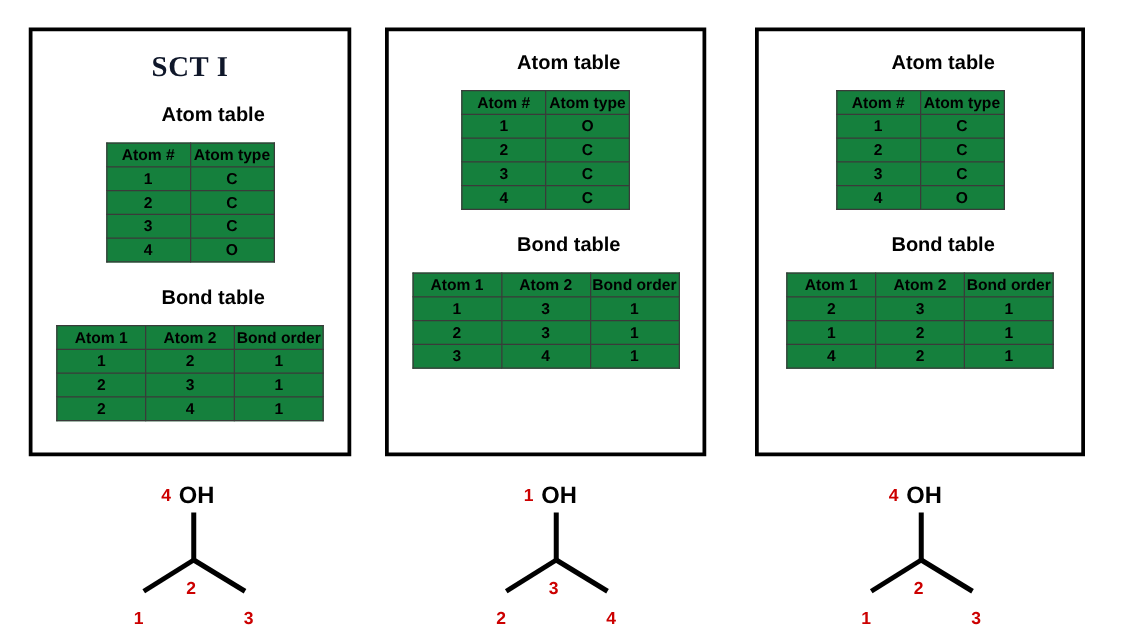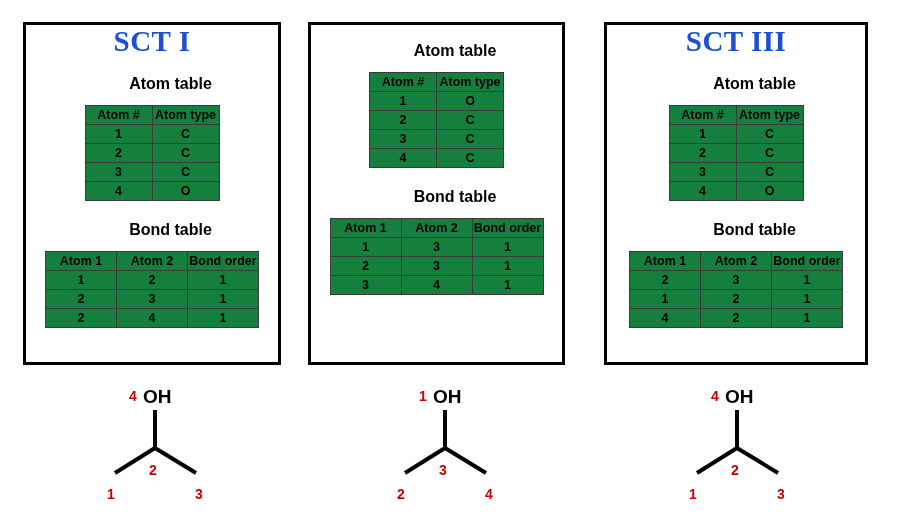--- a/index.html
+++ b/index.html
@@ -22,24 +22,25 @@
     background: #ffffff;
     box-sizing: border-box;
   }
   #panel-0 { left: 23px;  width: 258px; }
   #panel-1 { left: 308px; width: 257px; }
   #panel-2 { left: 604px; width: 264px; }
 
   .panel-title {
     font-family: "Liberation Serif", serif;
     font-weight: bold;
-    font-size: 29px;
+    font-size: 23px;
     text-align: center;
+    margin-top: 16px;
     letter-spacing: 0.5px;
-    color: #1d4ed8;
+    color: #0f172a;
   }
   .section-heading {
     font-family: "Liberation Sans", sans-serif;
     font-weight: bold;
     font-size: 16px;
     text-align: center;
     color: #000000;
     padding-left: 37px;
   }
   .atom-heading { margin-top: 17px; }
@@ -207,21 +208,20 @@
     <tr>
       <td>3</td>
       <td>4</td>
       <td>1</td>
     </tr>
   </tbody>
     </table>
 </div>
 
 <div class="panel" id="panel-2">
-  <div class="panel-title">SCT III</div>
   <div class="section-heading atom-heading">Atom table</div>
   <table class="grid atom-table">
     <tbody>
         <tr>
       <th>Atom #</th>
       <th>Atom type</th>
     </tr>
     <tr>
       <td>1</td>
       <td>C</td>

